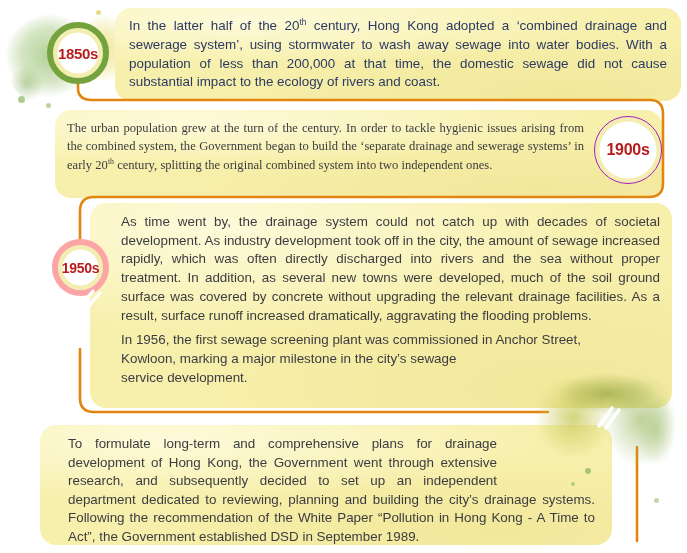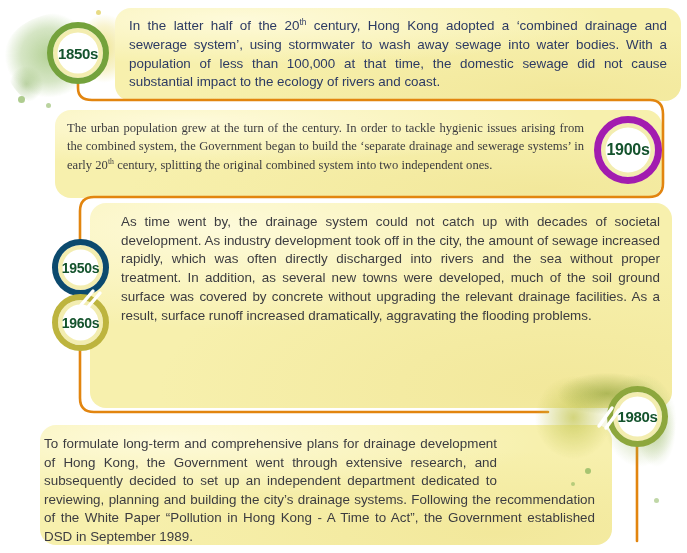--- a/index.html
+++ b/index.html
@@ -61,37 +61,37 @@
     background:
       radial-gradient(120% 90% at 22% 12%, rgba(255,252,226,.85), rgba(255,252,226,0) 55%),
       radial-gradient(110% 110% at 80% 90%, rgba(238,225,140,.55), rgba(238,225,140,0) 62%),
       #f7f0ad;
     color: #3c3c40;
     text-align: justify;
   }
   .b1 { left: 115px; top: 8px;  width: 566px; height: 93px;  padding: 9px 14px;                font-size: 13.4px; line-height: 18.8px; color: #2c3a63; }
   .b2 { left: 55px;  top: 110px; width: 607px; height: 88px;  padding: 9px 78px 9px 12px;      font-size: 12.6px; line-height: 18.4px; font-family: Liberation Serif, serif; }
   .b3 { left: 90px;  top: 203px; width: 582px; height: 205px; padding: 10px 12px 8px 31px;     font-size: 13.4px; line-height: 18.7px; }
-  .b4 { left: 40px;  top: 425px; width: 572px; height: 120px; padding: 10px 17px 8px 4px;     font-size: 13.4px; line-height: 18.6px; }
+  .b4 { left: 40px;  top: 425px; width: 572px; height: 120px; padding: 10px 17px 8px 28px;     font-size: 13.4px; line-height: 18.6px; }
   .para2 { margin-top: 6px; text-align: left; white-space: pre-line; }
   .badge-spacer { float: right; width: 98px; height: 40px; }
   sup { font-size: 0.62em; line-height: 0; vertical-align: super; }
 
   
   .badge {
     position: absolute; z-index: 4;
     border-radius: 50%;
     background: #ffffff;
     display: flex; align-items: center; justify-content: center;
     box-shadow: inset 0 0 0 4.5px #f3edb0;
-    font-weight: bold; color: #14532d; letter-spacing: -0.3px;
+    font-weight: bold; color: #b91c1c; letter-spacing: -0.3px;
   }
   .bg-1850 { left: 47px;  top: 22px;  width: 62px; height: 62px; border: 6px solid #74a23c; font-size: 15px; }
-  .bg-1900 { left: 594px; top: 116px; width: 68px; height: 68px; border: 7px solid #a21caf; font-size: 16px; }
-  .bg-1950 { left: 52px;  top: 239px; width: 57px; height: 57px; border: 6px solid #0c4a6e; font-size: 14px; }
+  .bg-1900 { left: 594px; top: 116px; width: 68px; height: 68px; border: 1px solid #a21caf; font-size: 16px; }
+  .bg-1950 { left: 52px;  top: 239px; width: 57px; height: 57px; border: 6px solid #fca5a5; font-size: 14px; }
   .bg-1960 { left: 52px;  top: 294px; width: 57px; height: 57px; border: 6px solid #bdb43e; font-size: 14px; }
   .bg-1970 { left: 546px; top: 386px; width: 61px; height: 61px; border: 6px solid #8da73d; font-size: 15px; }
   .bg-1980 { left: 607px; top: 386px; width: 61px; height: 61px; border: 6px solid #8da73d; font-size: 15px; }
 </style>
 </head>
 <body>
 
 <div class="canvas">
 
   <div class="splash sp-green-1850"></div>
@@ -100,29 +100,32 @@
   <div class="sp-dot d2"></div>
   <div class="sp-dot d3"></div>
   <div class="sp-dot d4"></div>
   <div class="splash sp-olive-7080"></div>
   <div class="splash sp-green-7080-right"></div>
   <div class="sp-dot d5"></div>
   <div class="sp-dot d6"></div>
   <div class="sp-dot d7"></div>
 
   <div class="block b1">
-    <span>In the latter half of the 20</span><sup>th</sup><span> century, Hong Kong adopted a ‘combined drainage and sewerage system’, using stormwater to wash away sewage into water bodies. With a population of less than 100,000 at that time, the domestic sewage did not cause substantial impact to the ecology of rivers and coast.</span>
+    <span>In the latter half of the 20</span><sup>th</sup><span> century, Hong Kong adopted a ‘combined drainage and sewerage system’, using stormwater to wash away sewage into water bodies. With a population of less than 200,000 at that time, the domestic sewage did not cause substantial impact to the ecology of rivers and coast.</span>
   </div>
 
   <div class="block b2">
     <span>The urban population grew at the turn of the century. In order to tackle hygienic issues arising from the combined system, the Government began to build the ‘separate drainage and sewerage systems’ in early 20</span><sup>th</sup><span> century, splitting the original combined system into two independent ones.</span>
   </div>
 
   <div class="block b3">
     <div class="para1">As time went by, the drainage system could not catch up with decades of societal development. As industry development took off in the city, the amount of sewage increased rapidly, which was often directly discharged into rivers and the sea without proper treatment. In addition, as several new towns were developed, much of the soil ground surface was covered by concrete without upgrading the relevant drainage facilities. As a result, surface runoff increased dramatically, aggravating the flooding problems.</div>
+    <div class="para2">In 1956, the first sewage screening plant was commissioned in Anchor Street,
+Kowloon, marking a major milestone in the city’s sewage
+service development.</div>
   </div>
 
   <div class="block b4">
     <div class="badge-spacer"></div>
     <span>To formulate long-term and comprehensive plans for drainage development of Hong Kong, the Government went through extensive research, and subsequently decided to set up an independent department dedicated to reviewing, planning and building the city’s drainage systems. Following the recommendation of the White Paper “Pollution in Hong Kong - A Time to Act”, the Government established DSD in September 1989.</span>
   </div>
 
   <svg class="connector-svg" width="687" height="553" viewBox="0 0 687 553">
     <path d="M78 84 V88 Q78 100 92 100 H650 Q663 100 663 114 V183 Q663 197 649 197 H94 Q80 197 80 211 V240" fill="none" stroke="#e2850f" stroke-width="2.6" stroke-linecap="round"></path>
     <path d="M80 349 V398 Q80 412 94 412 H548" fill="none" stroke="#e2850f" stroke-width="2.6" stroke-linecap="round"></path>
@@ -131,26 +134,20 @@
 
   <div class="badge bg-1850">
     <span>1850s</span>
   </div>
   <div class="badge bg-1900">
     <span>1900s</span>
   </div>
   <div class="badge bg-1950">
     <span>1950s</span>
   </div>
-  <div class="badge bg-1960">
-    <span>1960s</span>
-  </div>
-  <div class="badge bg-1980">
-    <span>1980s</span>
-  </div>
 
   <svg class="breaks-svg" width="687" height="553" viewBox="0 0 687 553">
     <line x1="81" y1="305" x2="93" y2="291" stroke="#ffffff" stroke-width="3.4" stroke-linecap="round"></line>
     <line x1="88" y1="307" x2="100" y2="293" stroke="#ffffff" stroke-width="3.4" stroke-linecap="round"></line>
     <line x1="599" y1="426" x2="612" y2="408" stroke="#ffffff" stroke-width="3.4" stroke-linecap="round"></line>
     <line x1="606" y1="428" x2="619" y2="410" stroke="#ffffff" stroke-width="3.4" stroke-linecap="round"></line>
   </svg>
 
 </div>
 

